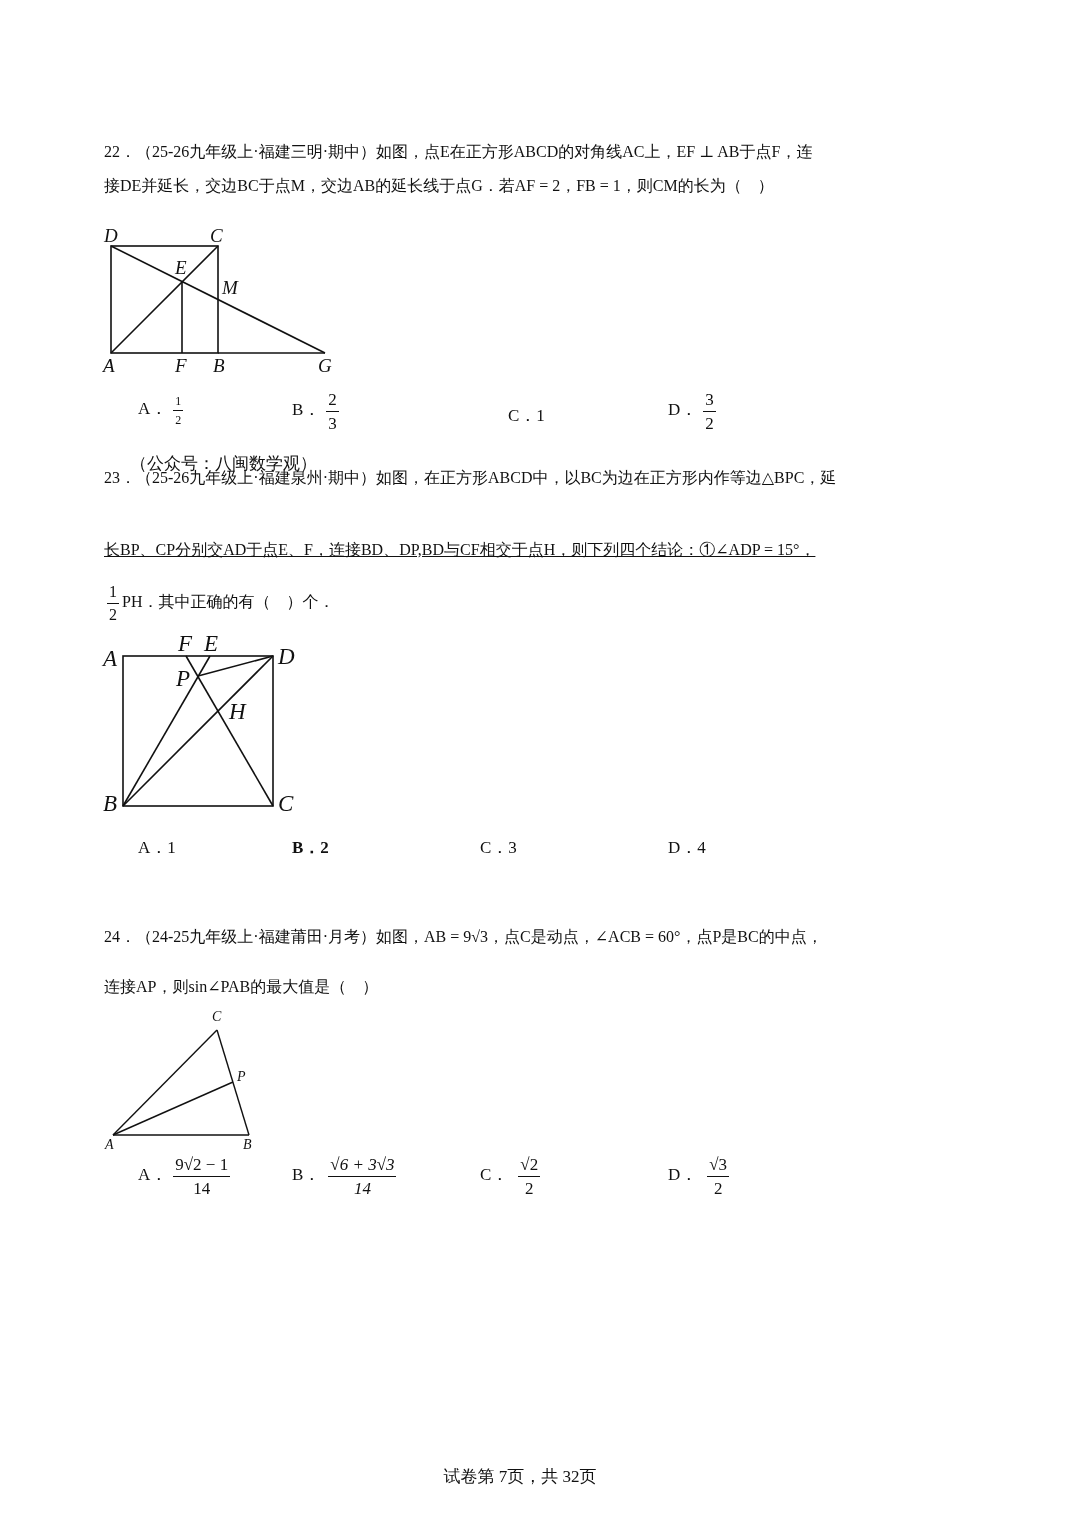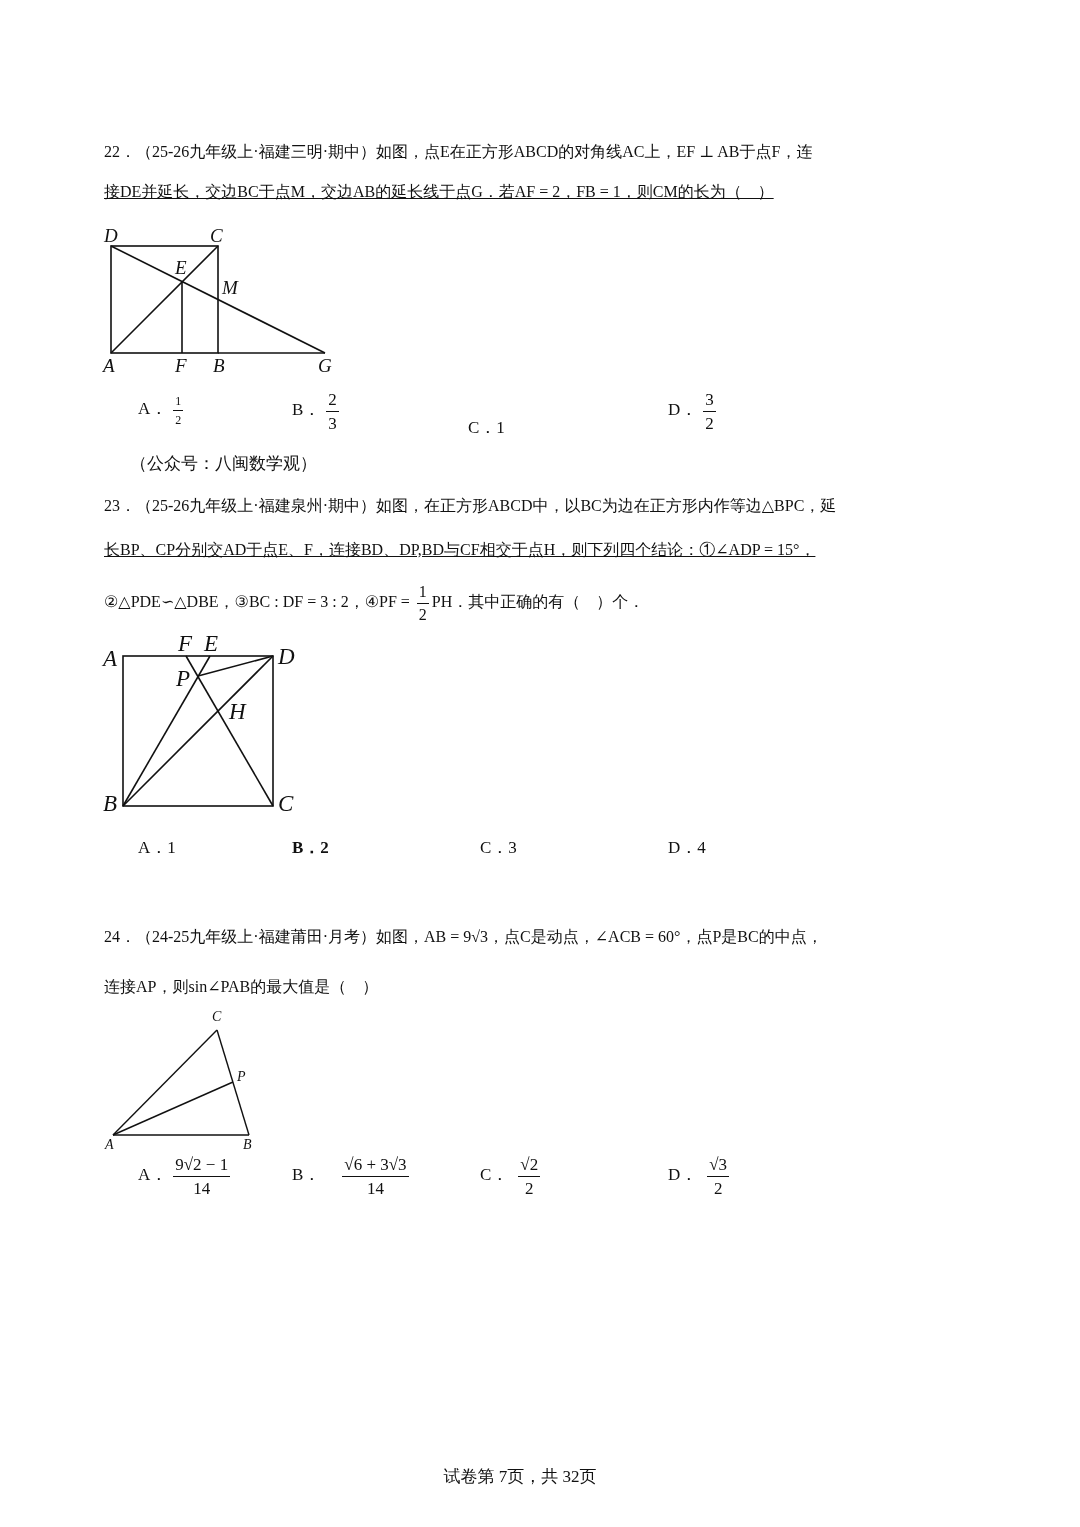--- a/index.html
+++ b/index.html
@@ -17,21 +17,21 @@
     .frac.small { font-size: 12px; }
     .footer { position: absolute; top: 1465px; left: 0; width: 1040px; text-align: center; font-size: 17px; }
     svg text { font-family: "Liberation Serif", serif; font-style: italic; }
   </style>
 </head>
 <body>
 
 <div class="line" style="top:140px;">
   <span>22</span><span>．</span><span>（25-26九年级上·福建三明·期中）</span><span>如图，点E在正方形ABCD的对角线AC上，EF ⊥ AB于点F，连</span>
 </div>
-<div class="line" style="top:180px;text-decoration:underline;">
+<div class="line" style="top:174px;">
   <span>接DE并延长，交边BC于点M，交边AB的延长线于点G．若AF = 2，FB = 1，则CM的长为（　）</span>
 </div>
 
 <svg class="abs" style="left:100px;top:222px;" width="250" height="158">
   <g stroke="#111" stroke-width="1.6" fill="none">
     <rect x="11" y="24" width="107" height="107"></rect>
     <line x1="11" y1="131" x2="118" y2="24"></line>
     <line x1="11" y1="24" x2="225" y2="131"></line>
     <line x1="118" y1="131" x2="225" y2="131"></line>
     <line x1="82" y1="60" x2="82" y2="131"></line>
@@ -53,39 +53,39 @@
       <span class="num">1</span>
       <span class="den">2</span>
     </span>
 </div>
 <div class="opt" style="left:292px;top:391px;">
   <span>B．</span><span class="frac">
       <span class="num">2</span>
       <span class="den">3</span>
     </span>
 </div>
-<div class="opt" style="left:468px;top:404px;margin-top:12px;">
+<div class="opt" style="left:508px;top:404px;">
   <span>C．</span><span>1</span>
 </div>
 <div class="opt" style="left:668px;top:391px;">
   <span>D．</span><span class="frac">
       <span class="num">3</span>
       <span class="den">2</span>
     </span>
 </div>
 <div class="opt" style="left:130px;top:452px;">（公众号：八闽数学观）</div>
 
-<div class="line" style="top:494px;">
+<div class="line" style="top:466px;">
   <span>23</span><span>．</span><span>（25-26九年级上·福建泉州·期中）</span><span>如图，在正方形ABCD中，以BC为边在正方形内作等边△BPC，延</span>
 </div>
 <div class="line" style="top:538px;text-decoration:underline;">
   <span>长BP、CP分别交AD于点E、F，连接BD、DP,BD与CF相交于点H，则下列四个结论：①∠ADP = 15°，</span>
 </div>
 <div class="line" style="top:584px;line-height:30px;">
-  <span>②△PDE∽△DBE，③BC : DF = 3 : 2，④PF = </span><span class="frac" style="margin:0 3px;">
+  <span class="frac" style="margin:0 3px;">
       <span class="num">1</span>
       <span class="den">2</span>
     </span><span>PH．其中正确的有（　）个．</span>
 </div>
 
 <svg class="abs" style="left:100px;top:626px;" width="230" height="195">
   <g stroke="#111" stroke-width="1.6" fill="none">
     <rect x="23" y="30" width="150" height="150"></rect>
     <line x1="23" y1="180" x2="110" y2="30"></line>
     <line x1="173" y1="180" x2="86" y2="30"></line>
@@ -139,21 +139,21 @@
   </g>
 </svg>
 
 <div class="opt" style="left:138px;top:1156px;">
   <span>A．</span><span class="frac" style="">
       <span class="num">9√2 − 1</span>
       <span class="den">14</span>
     </span>
 </div>
 <div class="opt" style="left:292px;top:1156px;">
-  <span>B．</span><span class="frac" style="margin-left:22px;">
+  <span>B．</span><span class="frac" style="margin-left:8px;font-style:italic;">
       <span class="num">√6 + 3√3</span>
       <span class="den">14</span>
     </span>
 </div>
 <div class="opt" style="left:480px;top:1156px;">
   <span>C．</span><span class="frac" style="margin-left:10px;">
       <span class="num">√2</span>
       <span class="den">2</span>
     </span>
 </div>

